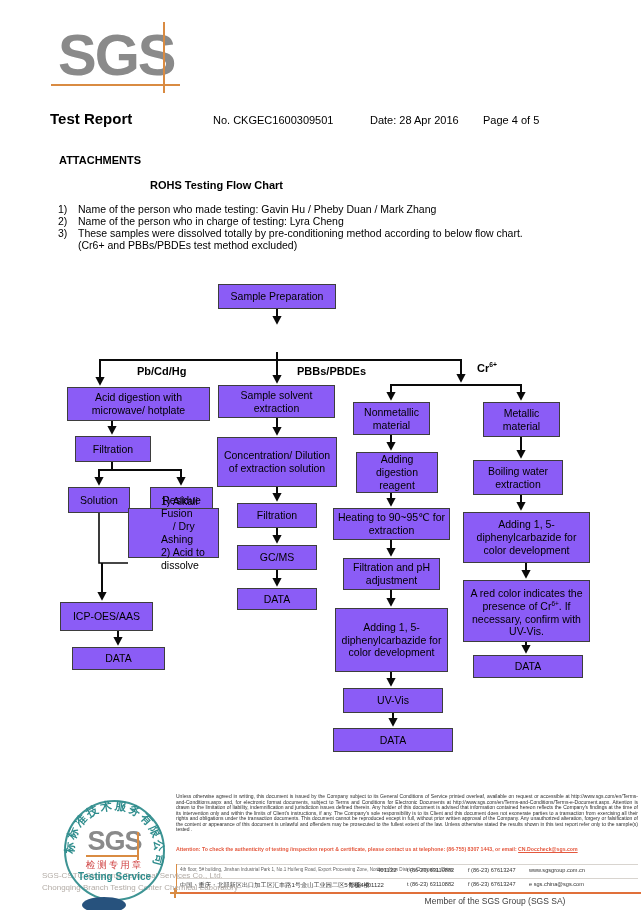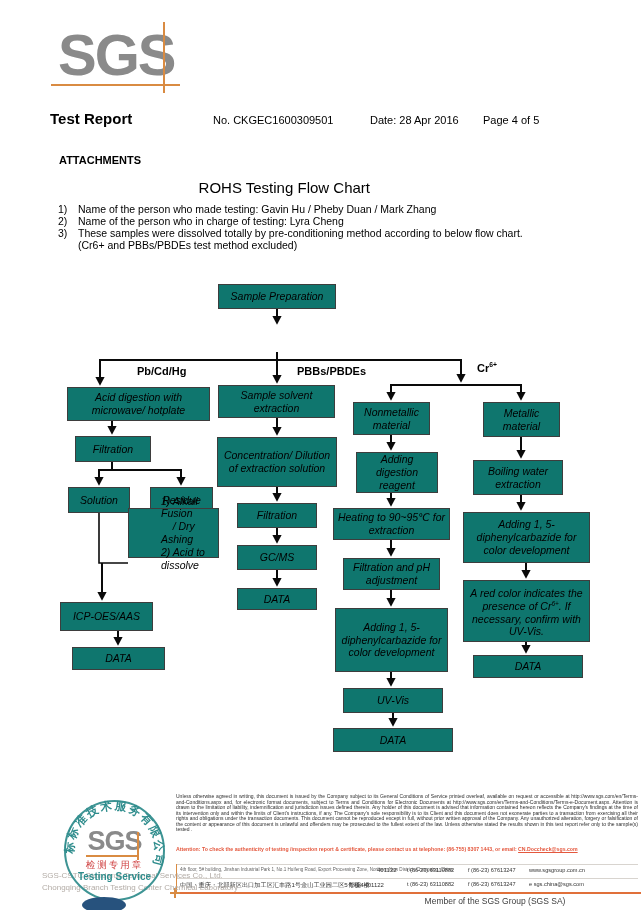--- a/index.html
+++ b/index.html
@@ -14,30 +14,30 @@
     position:absolute; left:58px; top:26px;
     font-size:58px; font-weight:bold; color:#8a8a8a; letter-spacing:-2px;
     line-height:1;
   }
   .reg-v { position:absolute; background:#d98b42; }
   .reg-h { position:absolute; background:#d98b42; }
   .hdr-title { position:absolute; left:50px; top:110px; font-size:15px; font-weight:bold; }
   .hdr-meta  { position:absolute; top:114px; font-size:11px; }
   
   .attach-heading { position:absolute; left:59px; top:154px; font-size:11px; font-weight:bold; }
-  .flow-title { position:absolute; left:150px; top:179px; width:220px; text-align:right; font-size:15px; font-weight:normal; }
+  .flow-title { position:absolute; left:150px; top:179px; width:220px; text-align:left; font-size:11px; font-weight:bold; }
   .note { position:absolute; font-size:10.5px; line-height:12px; }
   .note .num { position:absolute; left:0; }
   .note .txt { position:absolute; left:20px; white-space:nowrap; }
   
   .fb {
-    position:absolute; border:1.5px solid #3d3d3d; background:#0f766e;
+    position:absolute; border:1.5px solid #3d3d3d; background:#8b5cf6;
     display:flex; align-items:center; justify-content:center;
     text-align:center; font-size:10.5px; line-height:1.22;
-    padding:2px 3px; color:#000;font-style:italic;
+    padding:2px 3px; color:#000;
   }
   .fb.pre { justify-content:flex-start; text-align:left; white-space:pre-wrap; }
   .blabel { position:absolute; font-size:11px; font-weight:bold; }
   sup { font-size:0.62em; vertical-align:super; line-height:0; }
   #connectors { position:absolute; left:0; top:0; pointer-events:none; }
   
   .disclaimer {
     position:absolute; left:176px; top:794px; width:462px;
     font-size:5px; line-height:5.55px; text-align:justify; color:#2e2e2e;
   }

